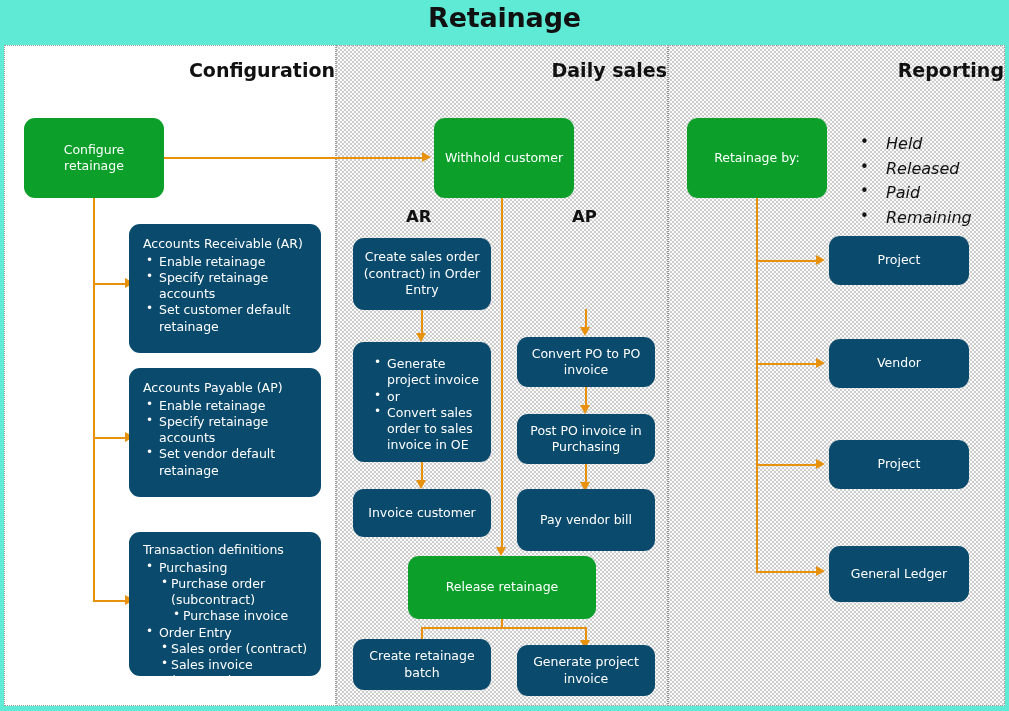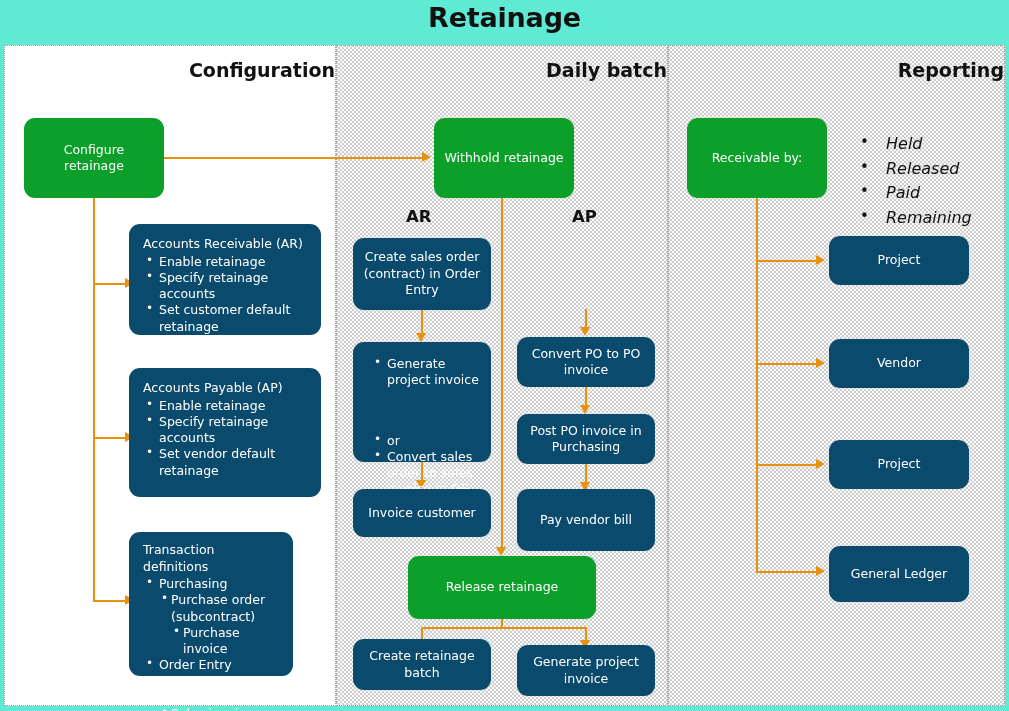--- a/index.html
+++ b/index.html
@@ -183,21 +183,21 @@
 
 <div id="canvas">
 
   <div id="page-title">Retainage</div>
 
   <div class="panel plain" id="panel-configuration">
     <div class="panel-title">Configuration</div>
   </div>
 
   <div class="panel dotted" id="panel-daily">
-    <div class="panel-title">Daily batch</div>
+    <div class="panel-title">Daily sales</div>
   </div>
 
   <div class="panel dotted" id="panel-reporting">
     <div class="panel-title">Reporting</div>
   </div>
 
   <div class="conn v" style="left:93px; top:198px; height:404px;"></div>
   <div class="conn h" style="left:93px; top:283px; width:34px;"></div>
   <div class="arrow right" style="left:125px; top:278px;"></div>
   <div class="conn h" style="left:93px; top:437px; width:34px;"></div>
@@ -205,39 +205,39 @@
   <div class="conn h" style="left:93px; top:600px; width:34px;"></div>
   <div class="arrow right" style="left:125px; top:595px;"></div>
 
   <div class="conn h" style="left:164px; top:157px; width:260px;"></div>
   <div class="arrow right" style="left:422px; top:152px;"></div>
 
   <div class="node green" style="left:24px; top:118px; width:140px; height:80px;">
     <span>Configure retainage</span>
   </div>
 
-  <div class="node navy listbox" style="left:129px; top:224px; width:192px; height:111px;">
+  <div class="node navy listbox" style="left:129px; top:224px; width:192px; height:129px;">
     <div class="lb-title">Accounts Receivable (AR)</div>
     <ul>
       <li>Enable retainage</li>
       <li>Specify retainage accounts</li>
       <li>Set customer default retainage</li>
     </ul>
   </div>
 
   <div class="node navy listbox" style="left:129px; top:368px; width:192px; height:129px;">
     <div class="lb-title">Accounts Payable (AP)</div>
     <ul>
       <li>Enable retainage</li>
       <li>Specify retainage accounts</li>
       <li>Set vendor default retainage</li>
     </ul>
   </div>
 
-  <div class="node navy listbox" style="left:129px; top:532px; width:164px; height:144px; padding-top:10px;">
+  <div class="node navy listbox" style="left:129px; top:532px; width:192px; height:144px; padding-top:10px;">
     <div class="lb-title">Transaction definitions</div>
     <ul>
       <li>
         <span>Purchasing</span>
         <ul class="sub">
           <li>
             <span>Purchase order (subcontract)</span>
             <ul class="sub sub2">
               <li>Purchase invoice</li>
             </ul>
@@ -270,34 +270,34 @@
   <div class="arrow down" style="left:580px; top:482px;"></div>
 
   <div class="conn v" style="left:501px; top:607px; height:22px;"></div>
   <div class="conn h" style="left:421px; top:627px; width:166px;"></div>
   <div class="conn v" style="left:421px; top:627px; height:16px;"></div>
   <div class="arrow down" style="left:416px; top:640px;"></div>
   <div class="conn v" style="left:585px; top:627px; height:16px;"></div>
   <div class="arrow down" style="left:580px; top:640px;"></div>
 
   <div class="node green" style="left:434px; top:118px; width:140px; height:80px;">
-    <span>Withhold retainage</span>
+    <span>Withhold customer</span>
   </div>
 
   <div class="subhead" style="left:406px; top:207px;">AR</div>
   <div class="subhead" style="left:572px; top:207px;">AP</div>
 
   <div class="node navy" style="left:353px; top:238px; width:138px; height:72px;">
     <span>Create sales order (contract) in Order Entry</span>
   </div>
 
   <div class="node navy listbox" style="left:353px; top:342px; width:138px; height:120px; padding:14px 10px 10px 18px;">
     <ul>
       <li>Generate project invoice</li>
-      <li style="list-style:none;margin-top:44px;"><span>or</span></li>
+      <li style="list-style:none;"><span>or</span></li>
       <li>Convert sales order to sales invoice in OE</li>
     </ul>
   </div>
 
   <div class="node navy" style="left:353px; top:489px; width:138px; height:48px;">
     <span>Invoice customer</span>
   </div>
 
   <div class="node navy" style="left:517px; top:337px; width:138px; height:50px;">
     <span>Convert PO to PO invoice</span>
@@ -324,21 +324,21 @@
   <div class="conn h" style="left:756px; top:260px; width:62px;"></div>
   <div class="arrow right" style="left:816px; top:255px;"></div>
   <div class="conn h" style="left:756px; top:363px; width:62px;"></div>
   <div class="arrow right" style="left:816px; top:358px;"></div>
   <div class="conn h" style="left:756px; top:464px; width:62px;"></div>
   <div class="arrow right" style="left:816px; top:459px;"></div>
   <div class="conn h" style="left:756px; top:571px; width:62px;"></div>
   <div class="arrow right" style="left:816px; top:566px;"></div>
 
   <div class="node green" style="left:687px; top:118px; width:140px; height:80px;">
-    <span>Receivable by:</span>
+    <span>Retainage by:</span>
   </div>
 
   <div id="reporting-list">
     <ul>
       <li>Held</li>
       <li>Released</li>
       <li>Paid</li>
       <li>Remaining</li>
     </ul>
   </div>

